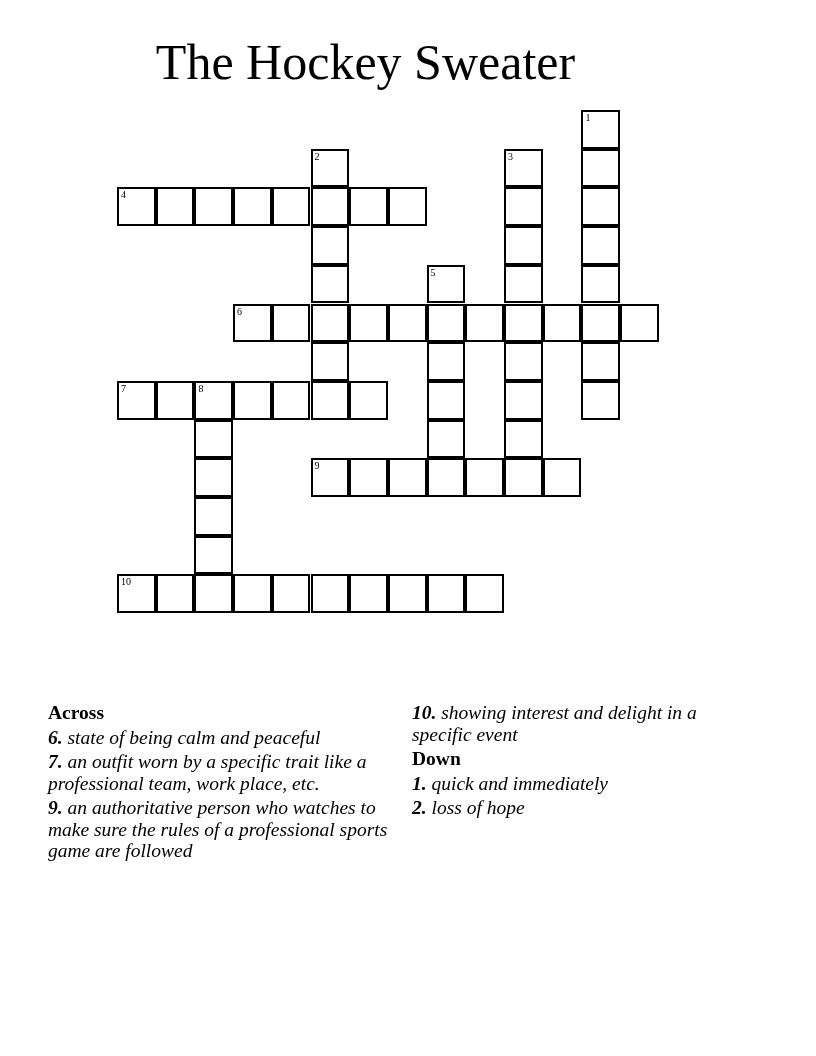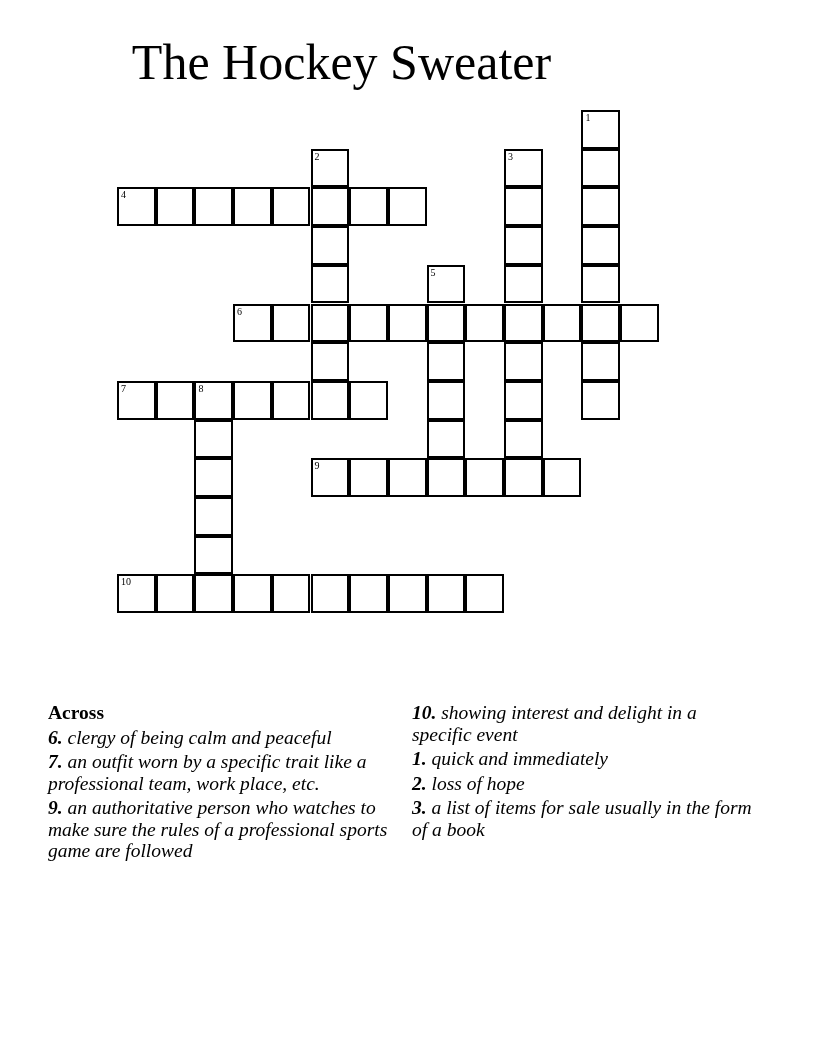--- a/index.html
+++ b/index.html
@@ -1,17 +1,17 @@
 <!DOCTYPE html>
 <html><head>
 <meta charset="utf-8">
 <style>
   html, body { margin:0; padding:0; background:#ffffff; }
   body { width:816px; height:1056px; position:relative; overflow:hidden; font-family:"Liberation Serif", serif; color:#000; }
-  .title { position:absolute; left:0; top:32px; width:683px; text-align:center; font-size:50px; line-height:60px; margin:0; font-weight:normal; }
+  .title { position:absolute; left:0; top:32px; width:683px; text-align:center; font-size:50px; line-height:60px; margin:0; font-weight:normal;padding-left:24px; }
   .grid { position:absolute; left:117px; top:110px; width:560px; height:510px; }
   .cell { position:absolute; width:38.7px; height:38.7px; box-sizing:border-box; border:2px solid #000; background:#fff; }
   .num { position:absolute; left:2px; top:0px; font-size:10px; line-height:11px; color:#000; }
   .clues { position:absolute; top:702px; font-size:19.5px; line-height:21.5px; }
   .col-left { left:48px; width:345px; }
   .col-right { left:412px; width:345px; }
   .heading { font-weight:bold; margin:0 0 3px 0; }
   .clue { margin:0 0 3px 0;font-style:italic; }
   .clue b { font-weight:bold; }
 </style>
@@ -107,23 +107,23 @@
     <div class="cell" style="left: 154.8px; top: 464.4px;"></div>
     <div class="cell" style="left: 193.5px; top: 464.4px;"></div>
     <div class="cell" style="left: 232.2px; top: 464.4px;"></div>
     <div class="cell" style="left: 270.9px; top: 464.4px;"></div>
     <div class="cell" style="left: 309.6px; top: 464.4px;"></div>
     <div class="cell" style="left: 348.3px; top: 464.4px;"></div>
   </div>
 
 <div class="clues col-left">
   <div class="heading">Across</div>
-  <div class="clue"><b>6.</b><span> clergy of being calm and peaceful</span></div>
+  <div class="clue"><b>6.</b><span> state of being calm and peaceful</span></div>
   <div class="clue"><b>7.</b><span> an outfit worn by a specific trait like a professional team, work place, etc.</span></div>
   <div class="clue"><b>9.</b><span> an authoritative person who watches to make sure the rules of a professional sports game are followed</span></div>
 </div>
 
 <div class="clues col-right">
   <div class="clue"><b>10.</b><span> showing interest and delight in a specific event</span></div>
+  <div class="heading">Down</div>
   <div class="clue"><b>1.</b><span> quick and immediately</span></div>
   <div class="clue"><b>2.</b><span> loss of hope</span></div>
-  <div class="clue"><b>3.</b><span> a list of items for sale usually in the form of a book</span></div>
 </div>
 
 </body></html>

